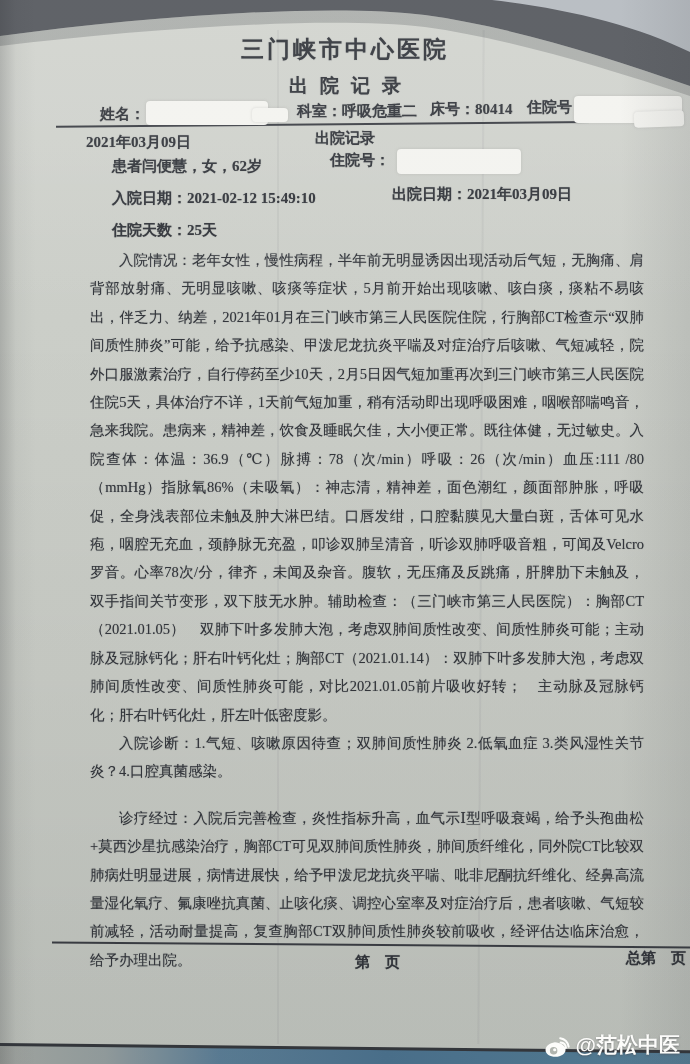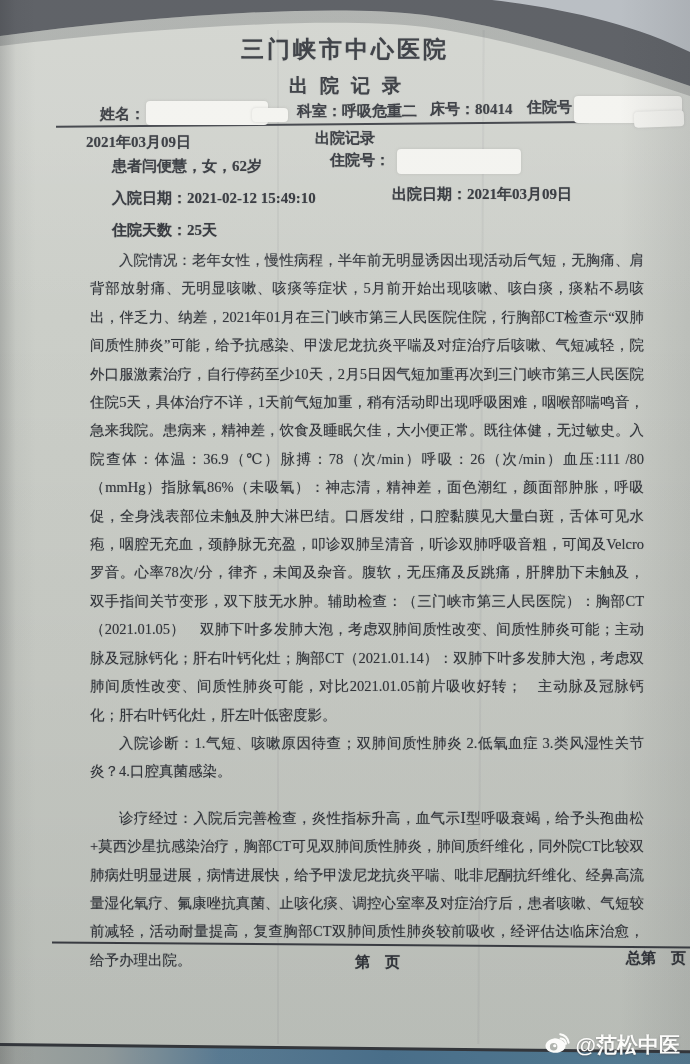--- a/index.html
+++ b/index.html
@@ -39,21 +39,21 @@
   .bodytext p.gap{margin-top:18px;}
   .pagefoot{font-size:15px;font-weight:600;}
   .bottom-edge{position:absolute;left:-10px;top:1043px;width:720px;height:3px;z-index:7;background:#33363b;transform:rotate(.6deg);transform-origin:left center;}
   .table-surface{
     position:absolute;left:-10px;top:1045px;width:720px;height:34px;z-index:6;
     transform:rotate(.6deg);transform-origin:left center;
     background:linear-gradient(90deg,#a9ada7 0%,#97a1a2 16%,#5d8099 32%,#4d7490 55%,#527b95 78%,#5a839c 100%);
   }
   .watermark{
     position:absolute;right:10px;bottom:5px;z-index:10;
-    display:flex;align-items:flex-start;gap:6px;
+    display:flex;align-items:flex-end;gap:6px;
     font-family:"Liberation Sans","DejaVu Sans",sans-serif;
     font-size:21px;font-weight:bold;color:#fcfcfa;
     text-shadow:0 1px 2px rgba(80,82,86,.6);
   }
 </style>
 </head>
 <body>
 
 <div class="photo">
 

